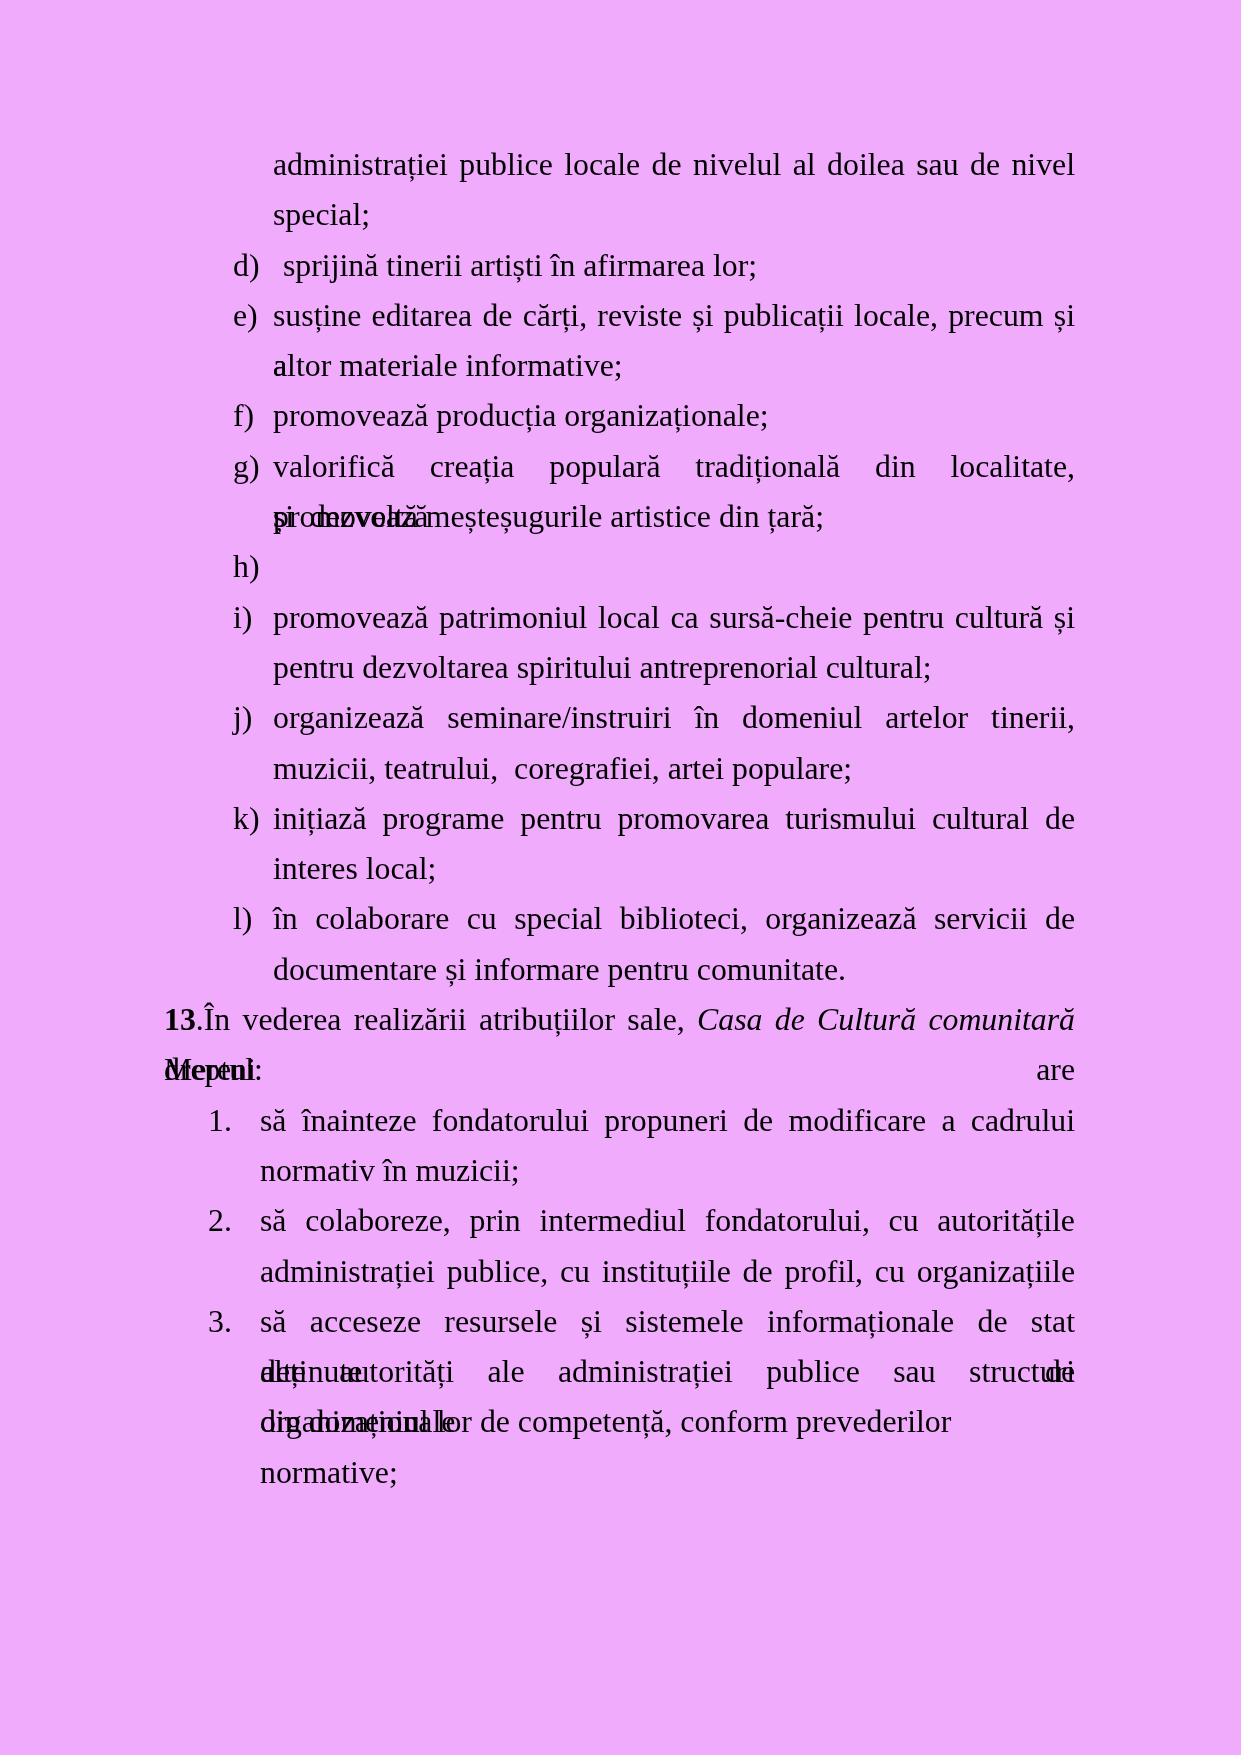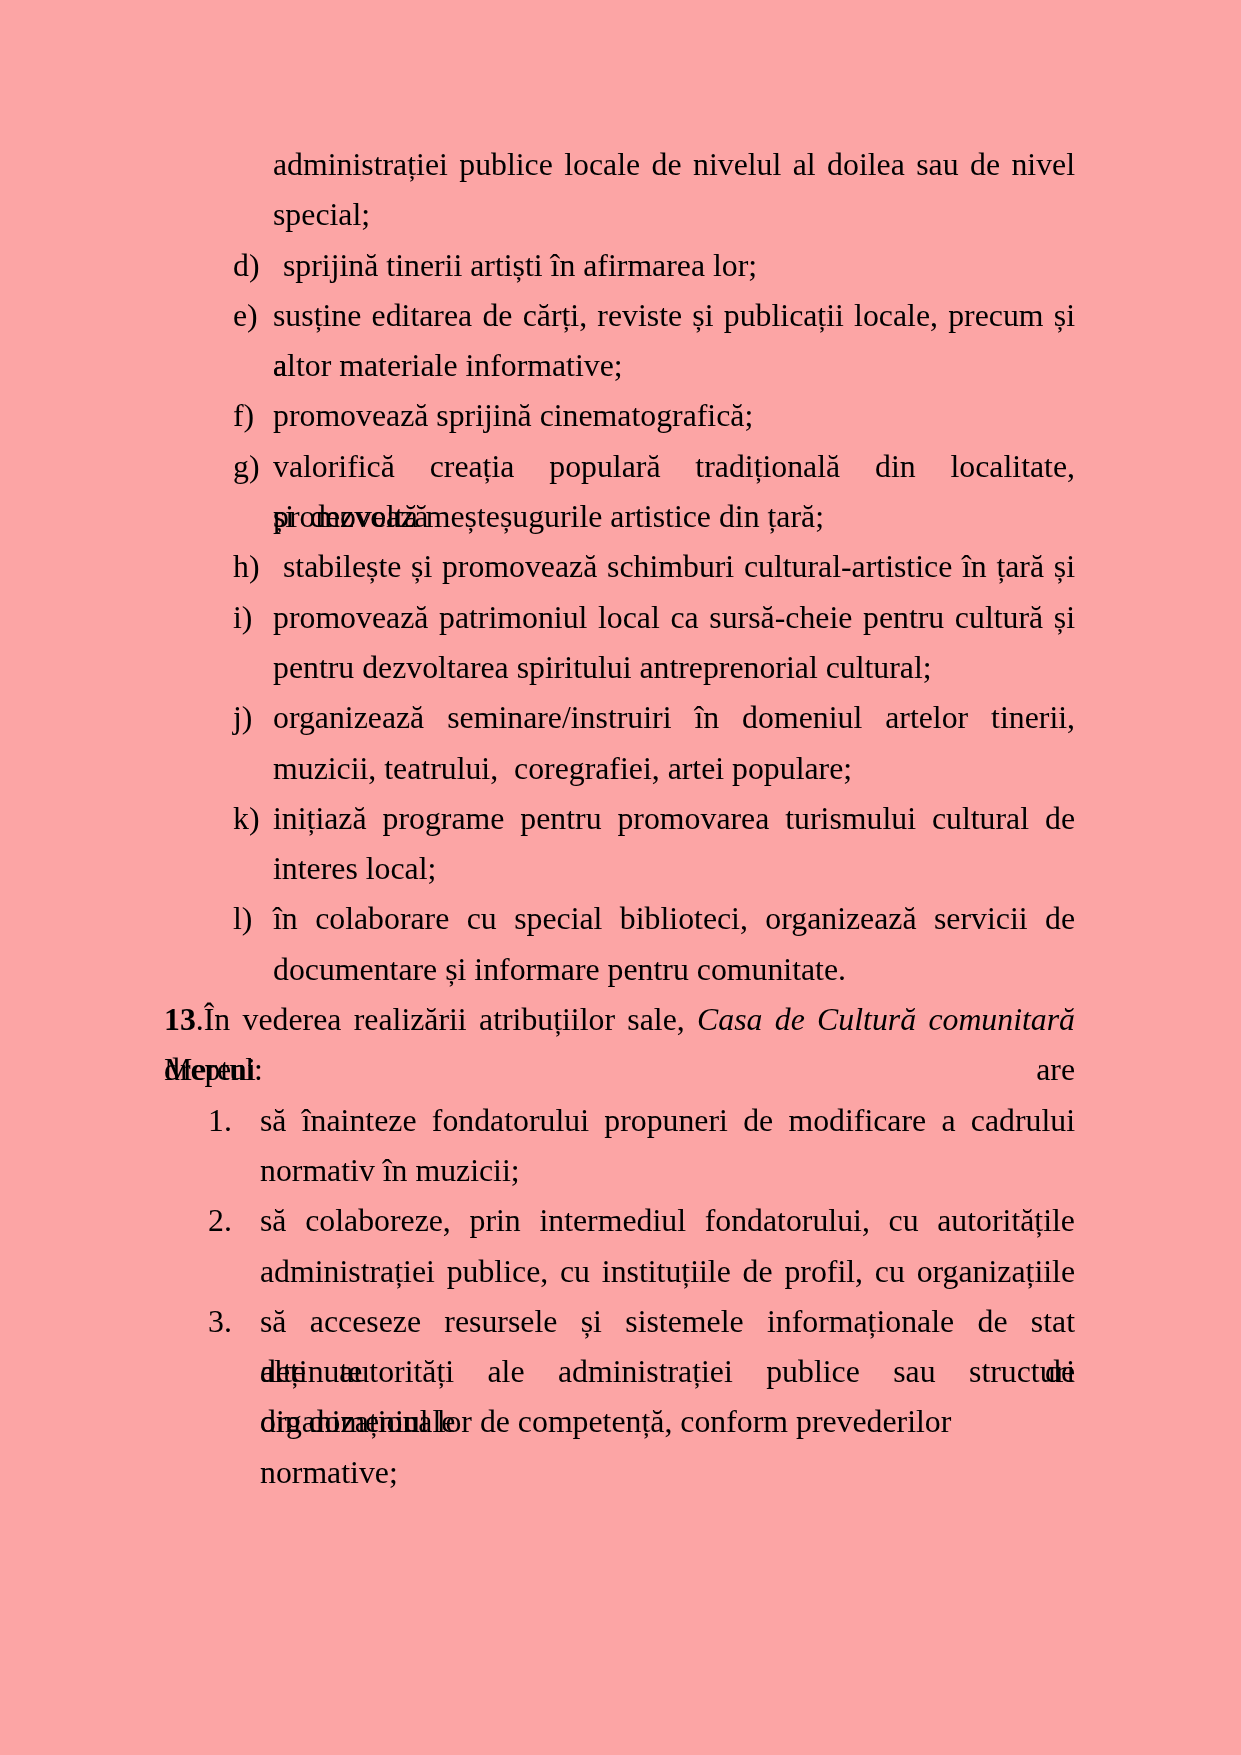--- a/index.html
+++ b/index.html
@@ -4,21 +4,21 @@
 <style>
   html, body {
     margin: 0;
     padding: 0;
     background: #ffffff;
   }
   .page {
     position: relative;
     width: 1241px;
     height: 1755px;
-    background: #fca5a5;
+    background: #f0abfc;
     color: #000000;
     font-family: "Liberation Serif", "DejaVu Serif", serif;
     overflow: hidden;
   }
   .textblock {
     position: absolute;
     left: 148px;
     top: 140px;
     width: 927px;
   }
@@ -65,32 +65,31 @@
       </div>
       <div class="line item-letter just">
         <span class="marker">e)</span>
         <span class="txt">susține editarea de cărți, reviste și publicații locale, precum și a</span>
       </div>
       <div class="line cont-letter">
         <span class="txt">altor materiale informative;</span>
       </div>
       <div class="line item-letter">
         <span class="marker">f)</span>
-        <span class="txt">promovează sprijină cinematografică;</span>
+        <span class="txt">promovează producția organizaționale;</span>
       </div>
       <div class="line item-letter just">
         <span class="marker">g)</span>
         <span class="txt">valorifică creația populară tradițională din localitate, promovează</span>
       </div>
       <div class="line cont-letter">
         <span class="txt">și&nbsp; dezvoltă meșteșugurile artistice din țară;</span>
       </div>
       <div class="line item-letter just wide">
         <span class="marker">h)</span>
-        <span class="txt">stabilește și promovează schimburi cultural-artistice în țară și</span>
       </div>
       <div class="line item-letter just">
         <span class="marker">i)</span>
         <span class="txt">promovează patrimoniul local ca sursă-cheie pentru cultură și</span>
       </div>
       <div class="line cont-letter">
         <span class="txt">pentru dezvoltarea spiritului antreprenorial cultural;</span>
       </div>
       <div class="line item-letter just">
         <span class="marker">j)</span>

